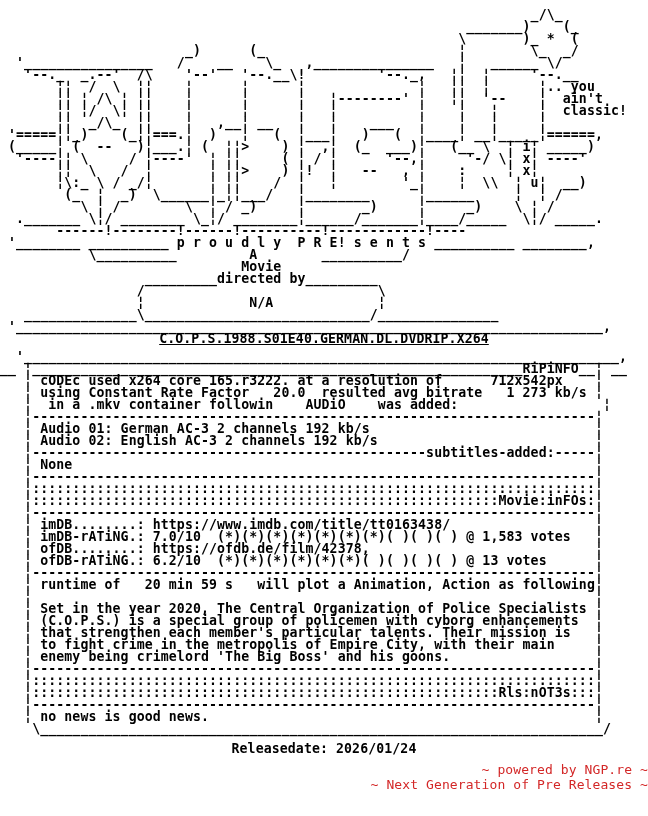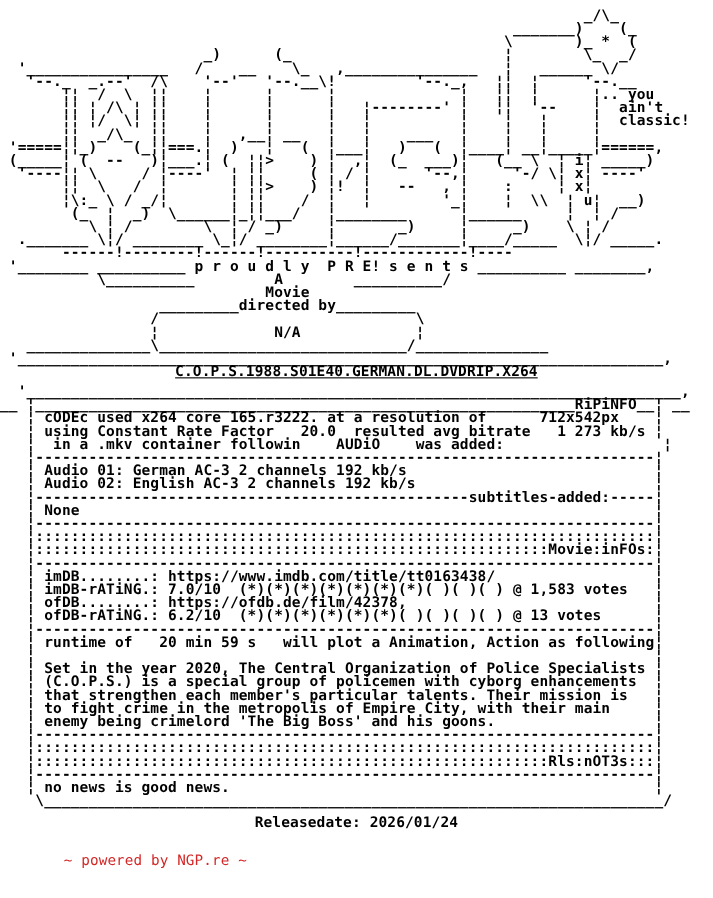--- a/index.html
+++ b/index.html
@@ -33,22 +33,22 @@
     text-decoration: underline;
   }
   .info-box {
     margin-top: 6px;
   }
   .release-date {
     margin-top: 8px;
     text-align: center;
   }
   .red-footer {
-    margin-top: 20px;
-    text-align: left;
+    margin-top: 7px;
+    text-align: right;
     padding-left: 58px;
   }
   .red-footer .mono-line {
     font-weight: normal;
     color: #d32727;
     font-size: 13px;
     line-height: 15px;
     white-space: pre;
   }
 </style>
@@ -118,15 +118,16 @@
    ¦::::::::::::::::::::::::::::::::::::::::::::::::::::::::::::::::::::::¦
    ¦::::::::::::::::::::::::::::::::::::::::::::::::::::::::::Rls:nOT3s:::¦
    ¦----------------------------------------------------------------------¦
    ¦ no news is good news.                                                ¦
     \______________________________________________________________________/</pre>
 
   <div class="mono-line center-line release-date">Releasedate: 2026/01/24</div>
 
   <div class="red-footer">
     <div class="mono-line">~ powered by NGP.re ~</div>
+    <div class="mono-line">~ Next Generation of Pre Releases ~</div>
   </div>
 
 </div>
 
 </body></html>

